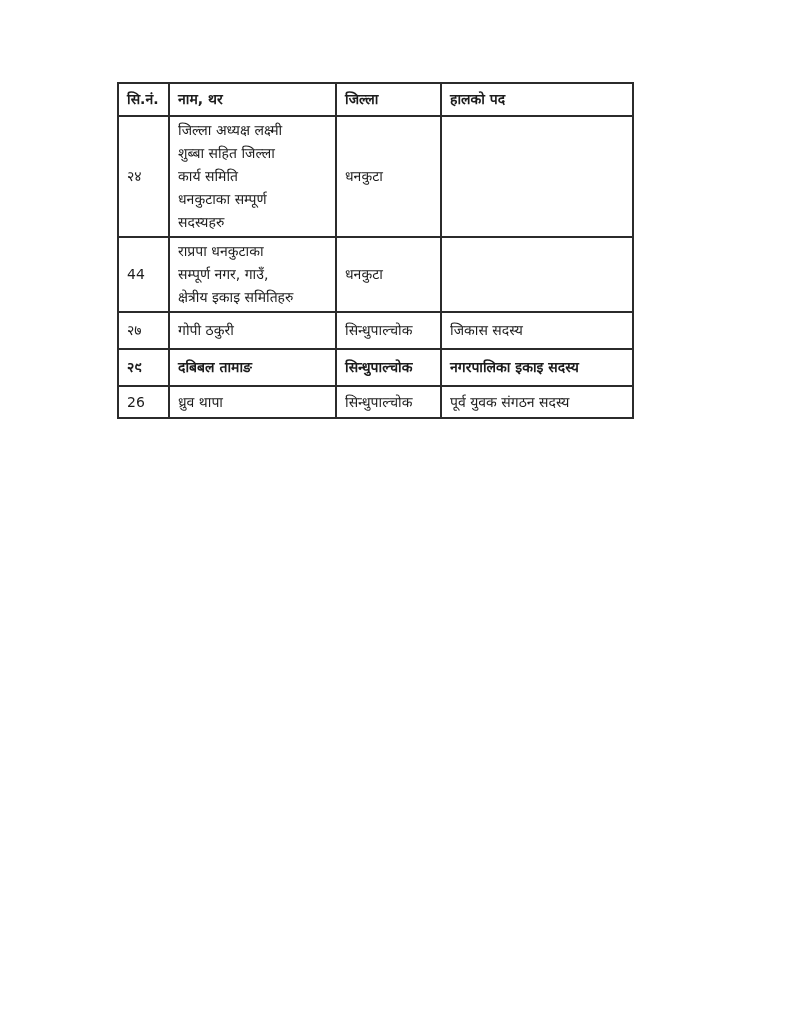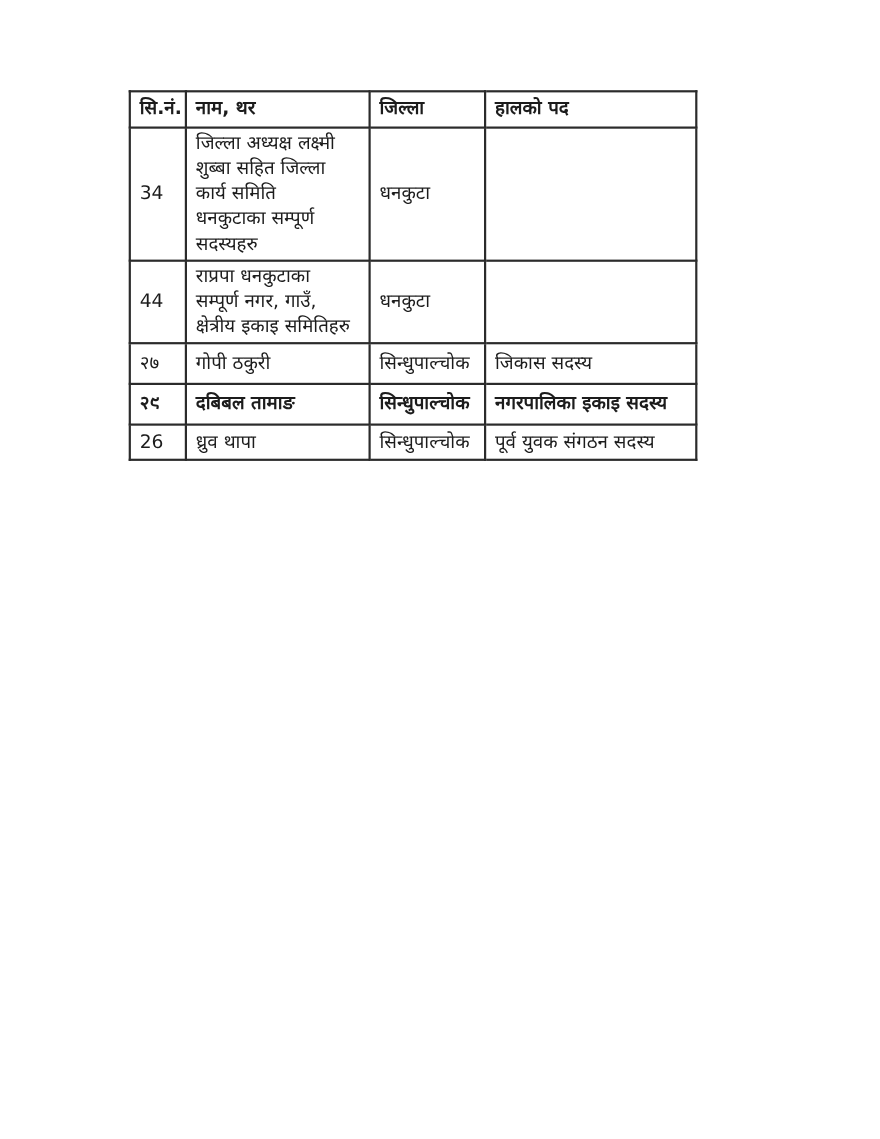--- a/index.html
+++ b/index.html
@@ -23,21 +23,21 @@
     top: 82px;
     width: 515px;
     border-collapse: collapse;
     table-layout: fixed;
     color: #1c1c1c;
   }
   table.members th,
   table.members td {
     border: 2px solid #2b2b2b;
     padding: 2px 8px;
-    font-size: 17px;
+    font-size: 14px;
     line-height: 23px;
     text-align: left;
     vertical-align: middle;
     overflow: hidden;
     margin-top: 46px;
   }
   table.members th {
     font-weight: bold;
   }
   td.name-cell, td.position-cell {
@@ -67,21 +67,21 @@
     <thead>
       <tr>
         <th>सि.नं.</th>
         <th>नाम, थर</th>
         <th>जिल्ला</th>
         <th>हालको पद</th>
       </tr>
     </thead>
     <tbody>
       <tr class="r0">
-        <td class="sn-cell">34</td>
+        <td class="sn-cell">२४</td>
         <td class="name-cell">जिल्ला अध्यक्ष लक्ष्मी
 शुब्बा सहित जिल्ला
 कार्य समिति
 धनकुटाका सम्पूर्ण
 सदस्यहरु</td>
         <td class="district-cell">धनकुटा</td>
         <td class="position-cell"></td>
       </tr>
       <tr class="r1">
         <td class="sn-cell">44</td>

